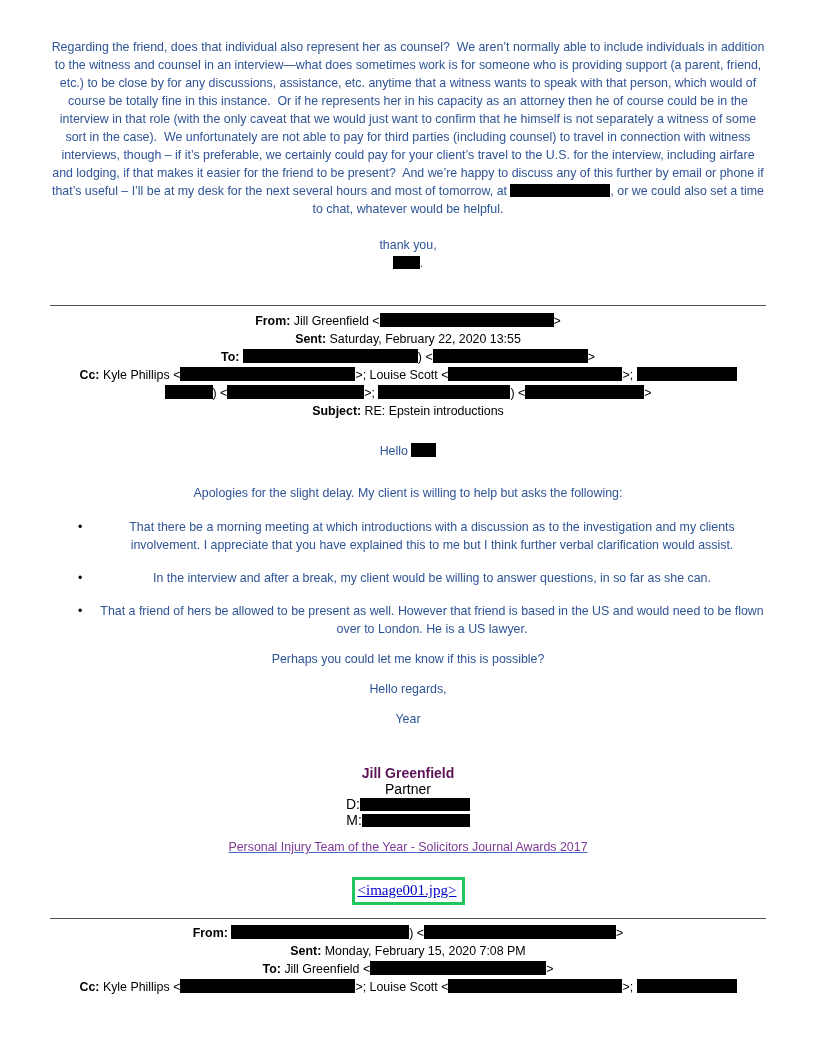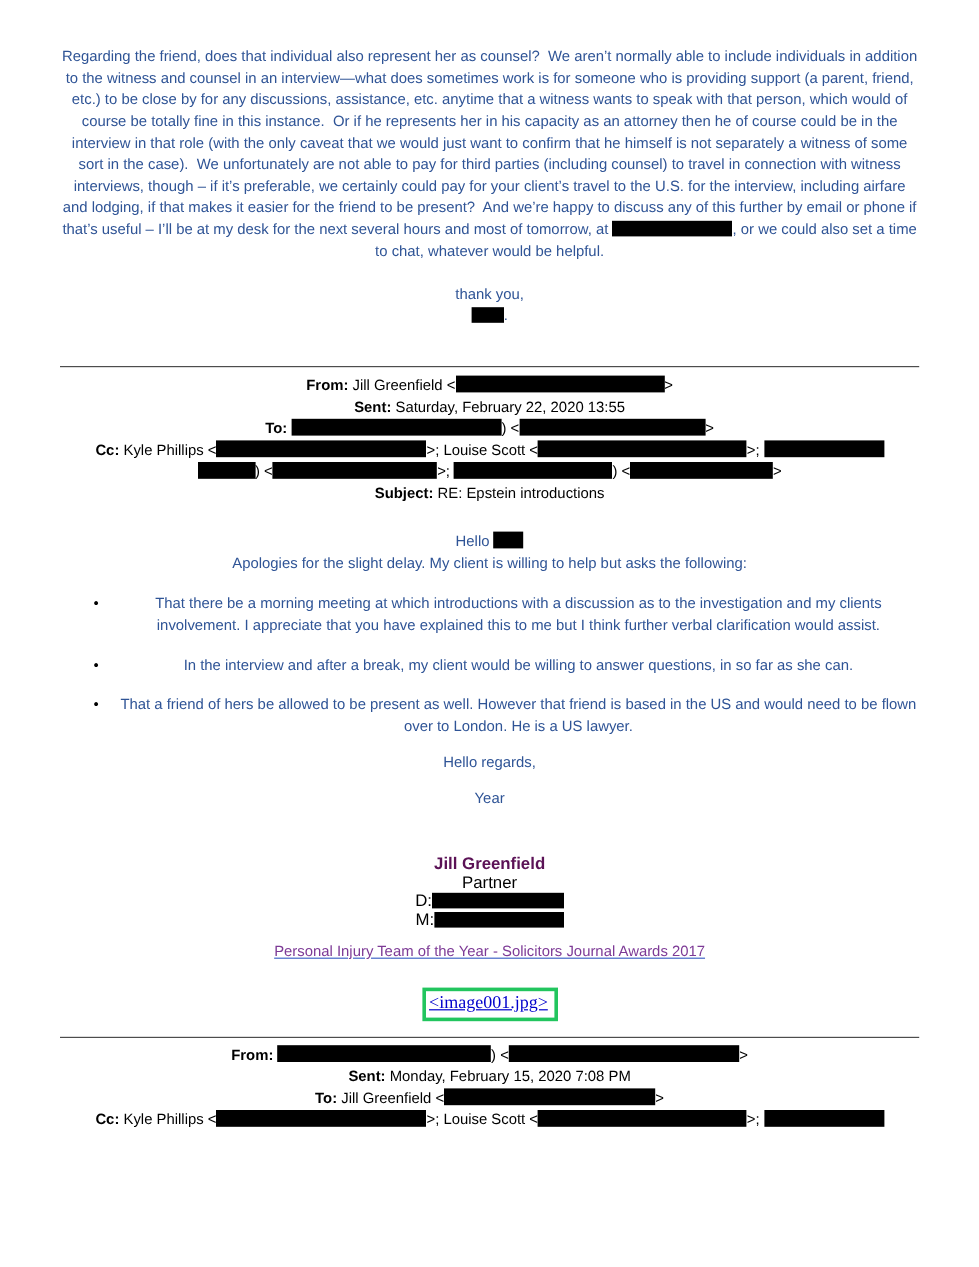--- a/index.html
+++ b/index.html
@@ -14,21 +14,21 @@
   .redact { display:inline-block; background:#000; height:13px; vertical-align:-2px; }
   .redact.h { height:14px; }
   .rule { border:none; border-top:1.5px solid #4d4d4d; margin:0; }
   .rule1 { margin-top:33px; }
   .rule2 { margin-top:13px; }
   .hline { font-size:12.4px; line-height:18px; }
   .hdr { margin-top:6px; }
   .lbl { font-weight:700; }
   .thanks { margin-top:18px; }
   .hello { margin-top:22px; }
-  .apologies { margin-top:0; }
+  .apologies { margin-top:24px; }
   .bullets { margin-top:16px; }
   .bullet { position:relative; padding-left:48px; }
   .bullet + .bullet { margin-top:15px; }
   .bullet::before { content:"\2022"; position:absolute; left:28px; top:0; color:#000; }
   .perhaps { margin-top:12px; }
   .regards { margin-top:12px; }
   .jillline { margin-top:12px; }
   .sigblock { margin-top:38px; font-size:14px; line-height:15.5px; }
   .signame { font-weight:700; }
   .sig-redact { vertical-align:-2px; }
@@ -80,20 +80,21 @@
   <div class="t blue hello"><span>Hello </span><span class="redact h" style="width:25px;"></span></div>
 
   <div class="t blue apologies">Apologies for the slight delay. My client is willing to help but asks the following:</div>
 
   <div class="bullets">
     <div class="t blue bullet">That there be a morning meeting at which introductions with a discussion as to the investigation and my clients involvement. I appreciate that you have explained this to me but I think further verbal clarification would assist.</div>
     <div class="t blue bullet">In the interview and after a break, my client would be willing to answer questions, in so far as she can.</div>
     <div class="t blue bullet">That a friend of hers be allowed to be present as well. However that friend is based in the US and would need to be flown over to London. He is a US lawyer.</div>
   </div>
 
+  <div class="t blue perhaps">Perhaps you could let me know if this is possible?</div>
   <div class="t blue regards">Hello regards,</div>
   <div class="t blue jillline">Year</div>
 
   <div class="sigblock">
     <div class="signame" style="color:#5B1256;">Jill Greenfield</div>
     <div>Partner</div>
     <div><span>D:</span><span class="redact sig-redact" style="width:110px;"></span></div>
     <div><span>M:</span><span class="redact sig-redact" style="width:108px;"></span></div>
   </div>
 

